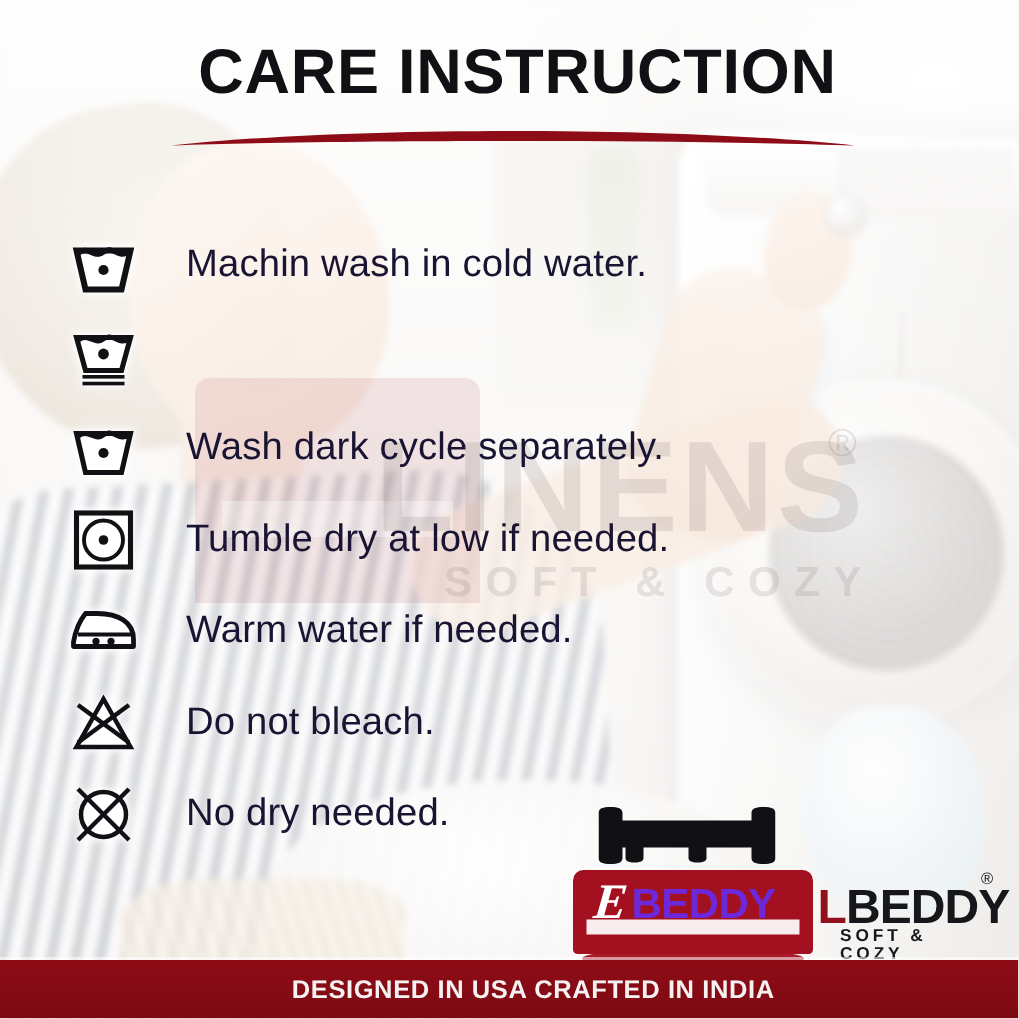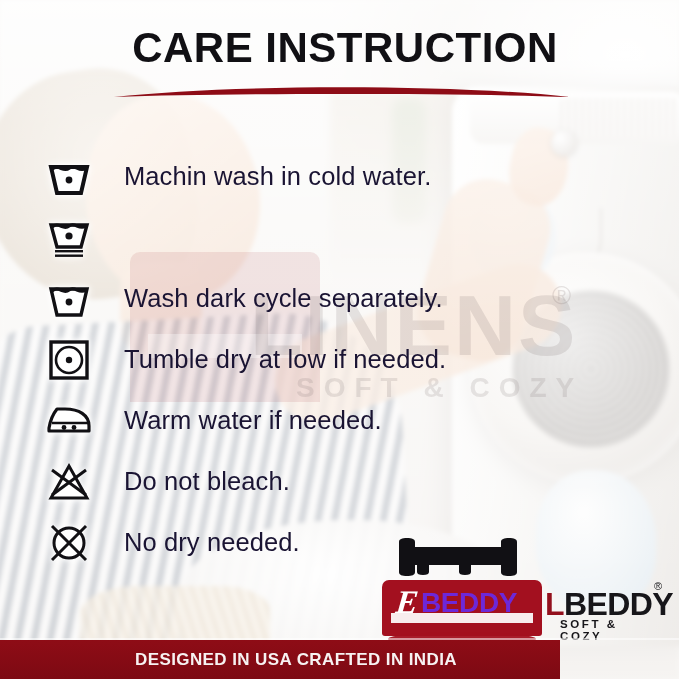--- a/index.html
+++ b/index.html
@@ -264,21 +264,21 @@
     font-size: 11px; color: #17161a;
   }
   .logo-tag {
     position: absolute; left: 178px; top: 80px;
     font-size: 11.5px; font-weight: bold; letter-spacing: 2.6px;
     color: #17161a;
   }
 
   
   .banner {
-    position: absolute; left: 0; bottom: 0; width: 560px; height: 39px;
+    position: absolute; left: 0; bottom: 0; width: 679px; height: 39px;
     background: linear-gradient(180deg,#8e0c16 0%, #7d0a13 100%);
     display: flex; align-items: center; justify-content: center; padding-left: 32px;
   }
   .banner span {
     color: #f7f2f2; font-size: 17px; font-weight: bold; letter-spacing: .4px;
   }
   .banner-top-line {
     position: absolute; left: 0; bottom: 39px; width: 679px; height: 2px;
     background: rgba(255,255,255,.55);
   }

